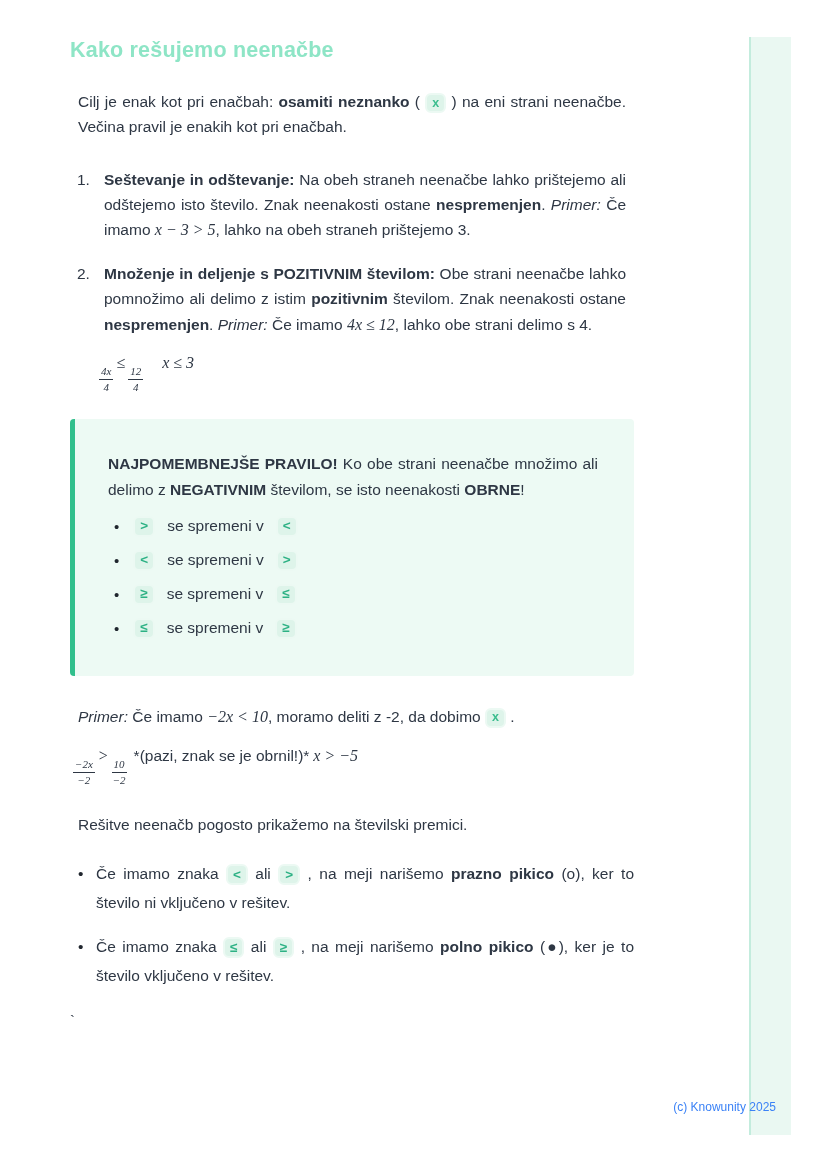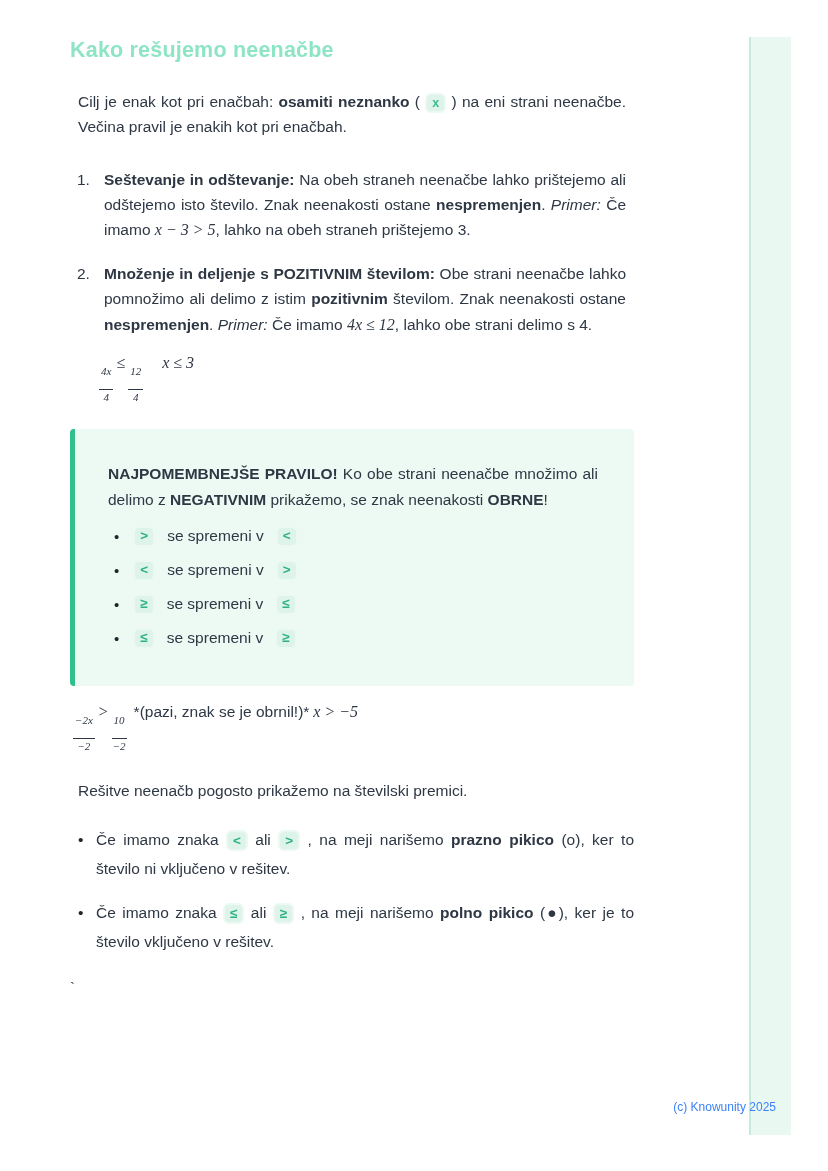--- a/index.html
+++ b/index.html
@@ -99,21 +99,21 @@
   .frac {
     display: inline-flex;
     flex-direction: column;
     align-items: center;
     vertical-align: -7px;
     line-height: 1;
     margin: 0 3px;
     font-family: "Liberation Serif", serif;
     font-style: italic;
   }
-  .frac .fnum { font-size: 11px; border-bottom: 1px solid #2e3744; padding: 0 2px 12px 2px; }
+  .frac .fnum { font-size: 11px; border-bottom: 1px solid #2e3744; padding: 0 2px 2px 2px; }
   .frac .fden { font-size: 11px; padding-top: 2px; }
   .formula-note {
     font-family: "Liberation Sans", sans-serif;
     font-style: normal;
     font-size: 15.5px;
     margin: 11px 4px;
   }
 
   .callout {
     margin-top: 26px;
@@ -201,21 +201,21 @@
             <span class="fnum">4x</span>
             <span class="fden">4</span>
           </span><span class="math">≤</span><span class="frac">
             <span class="fnum">12</span>
             <span class="fden">4</span>
           </span><span class="math gap">x ≤ 3</span></div>
     </li>
   </ol>
 
   <div class="callout">
-    <p class="body-text"><b>NAJPOMEMBNEJŠE PRAVILO!</b><span> Ko obe strani neenačbe množimo ali delimo z </span><b>NEGATIVNIM</b><span> prikažemo, se znak neenakosti </span><b>OBRNE</b><span>!</span></p>
+    <p class="body-text"><b>NAJPOMEMBNEJŠE PRAVILO!</b><span> Ko obe strani neenačbe množimo ali delimo z </span><b>NEGATIVNIM</b><span> številom, se isto neenakosti </span><b>OBRNE</b><span>!</span></p>
     <ul>
       <li>
           <span class="dot">•</span>
           <span class="sign-badge">&gt;</span>
           <span>se spremeni v</span>
           <span class="sign-badge">&lt;</span>
         </li>
       <li>
           <span class="dot">•</span>
           <span class="sign-badge">&lt;</span>
@@ -230,20 +230,21 @@
         </li>
       <li>
           <span class="dot">•</span>
           <span class="sign-badge">≤</span>
           <span>se spremeni v</span>
           <span class="sign-badge">≥</span>
         </li>
     </ul>
   </div>
 
+  <p class="body-text example-p"><i class="lbl">Primer:</i><span> Če imamo </span><span class="math">−2x &lt; 10</span><span>, moramo deliti z -2, da dobimo </span><span class="sign-badge x-badge">x</span><span> .</span></p>
 
   <div class="formula"><span class="frac">
         <span class="fnum">−2x</span>
         <span class="fden">−2</span>
       </span><span class="math">&gt;</span><span class="frac">
         <span class="fnum">10</span>
         <span class="fden">−2</span>
       </span><span class="formula-note">*(pazi, znak se je obrnil!)*</span><span class="math">x &gt; −5</span></div>
 
 

